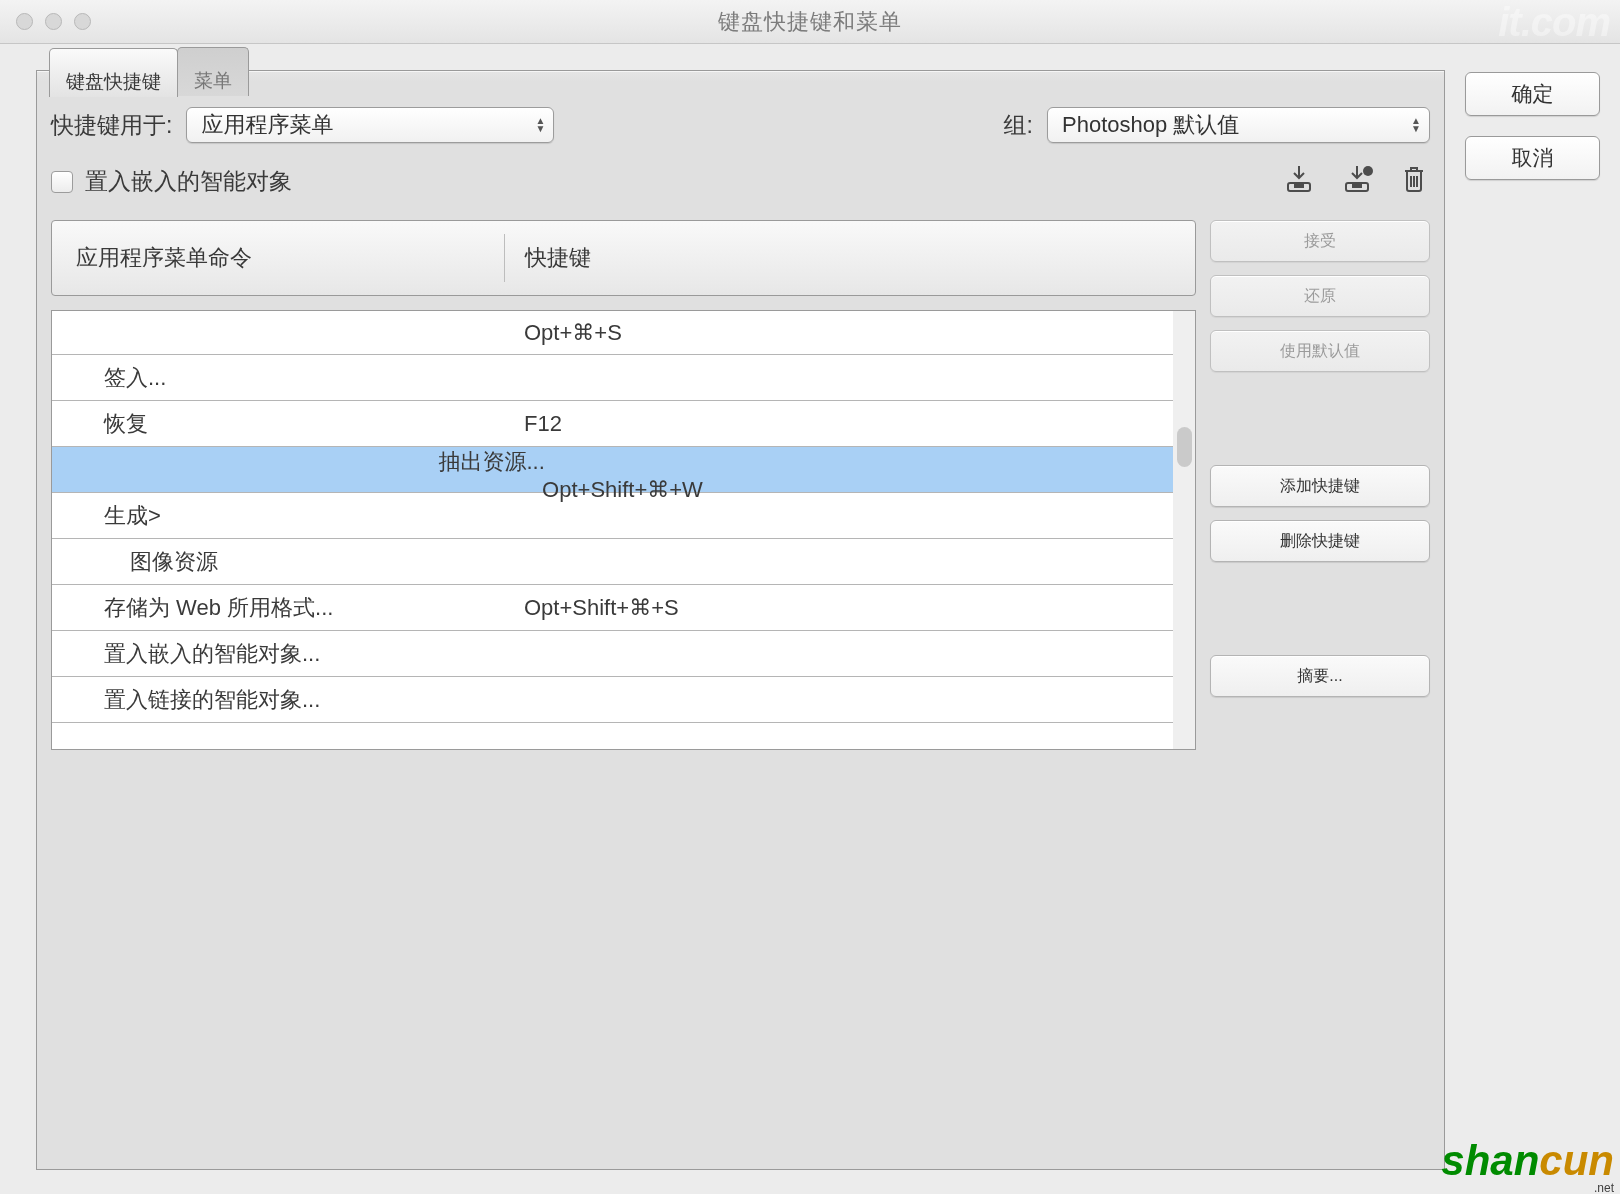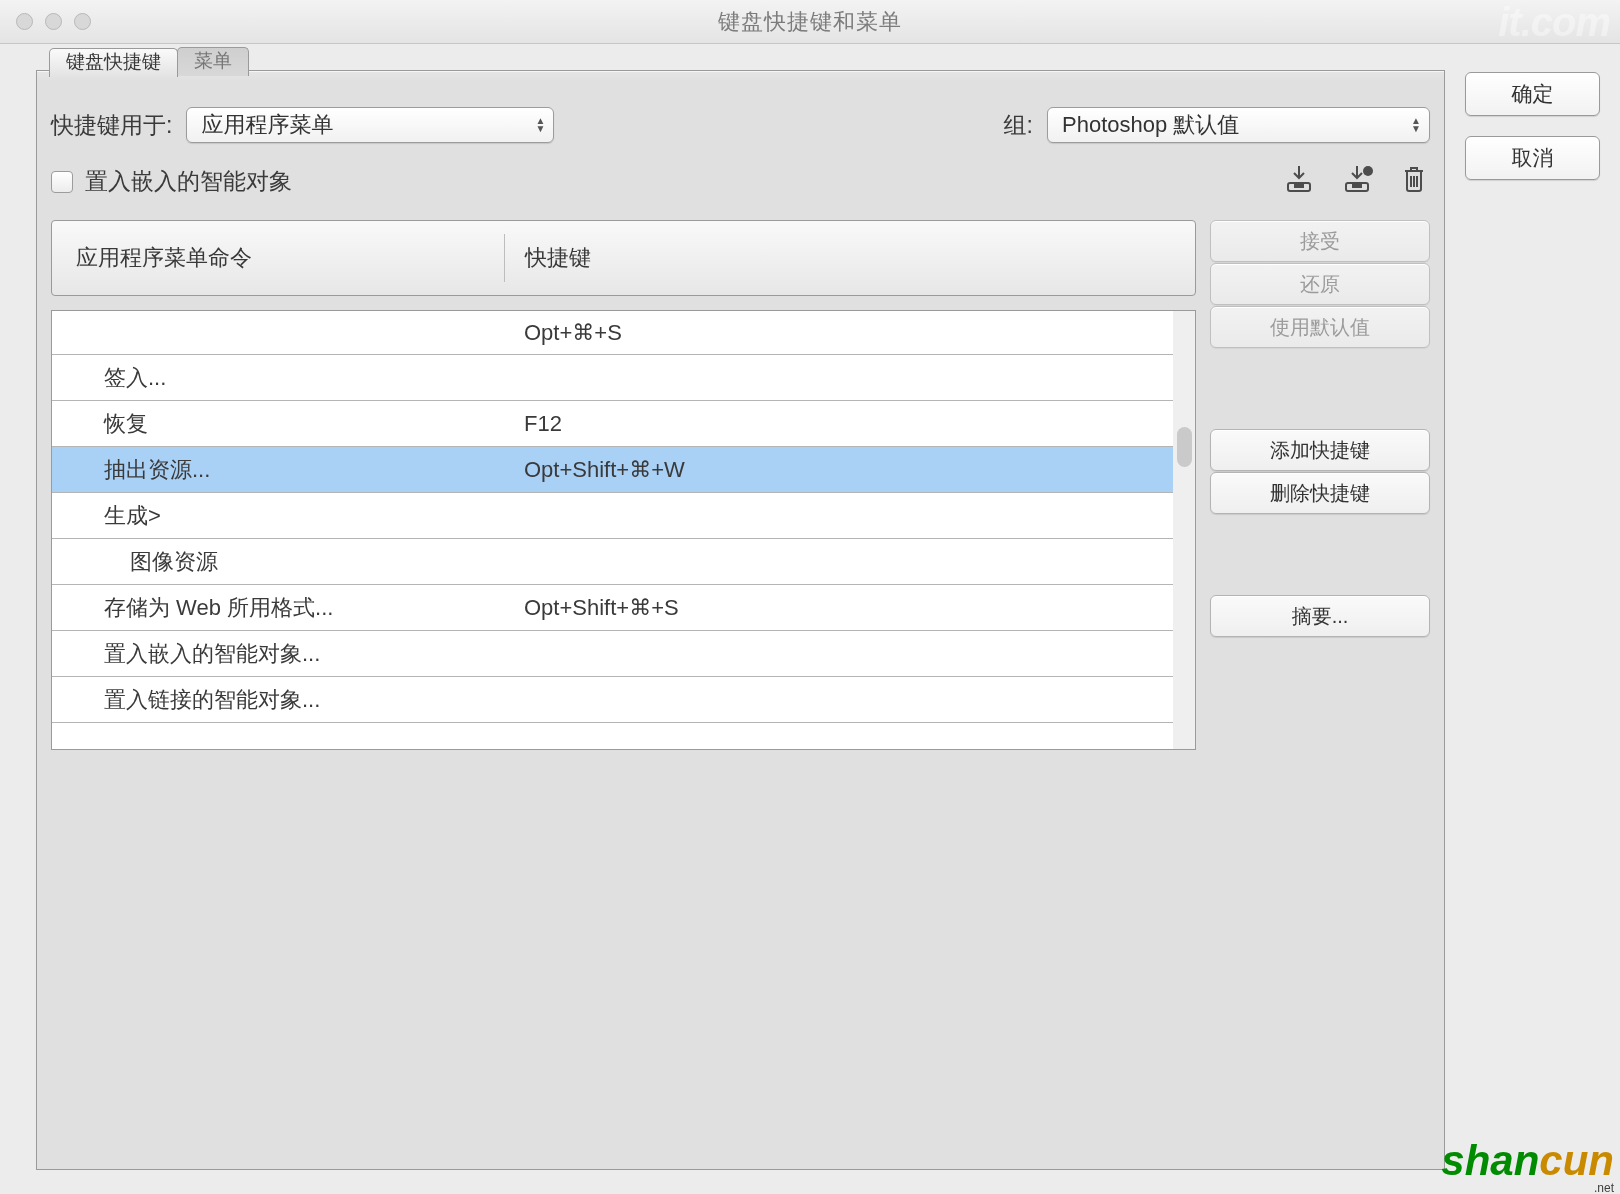--- a/index.html
+++ b/index.html
@@ -83,21 +83,21 @@
     position: relative;
     height: 1100px;
   }
   .tabs {
     position: absolute;
     top: -24px;
     left: 12px;
     display: flex;
   }
   .tab {
-    padding: 0 16px 2px;
+    padding: 20px 16px 2px;
     font-size: 19px;
     border: 1px solid #9a9a9a;
     border-bottom: none;
     background: linear-gradient(#cfcfcf,#d8d8d8);
     border-radius: 5px 5px 0 0;
     margin-right: -1px;
     color: #777;
     cursor: pointer;
   }
   .tab.active {
@@ -190,21 +190,21 @@
     display:flex;
     align-items:center;
     border-bottom: 1px solid #b5b5b5;
     font-size: 22px;
     color: #3a3a3a;
   }
   .row-item.first { height: 44px; justify-content: center; }
   .row-item .c1 { width: 452px; padding-left: 52px; }
   .row-item .c1.sub { padding-left: 78px; }
   .row-item .c2 { flex:1; padding-left: 20px; }
-  .row-item.selected { background: #a9d0f5; }
+  .row-item.selected { background: #a9d0f5; flex-direction: column; }
 
   .scroll-track {
     width: 22px;
     background: #efefef;
     display:flex;
     align-items:center;
     justify-content:center;
     position: relative;
   }
   .thumb {
@@ -220,24 +220,24 @@
     width: 220px;
     display:flex;
     flex-direction:column;
   }
   .act-btn {
     height: 42px;
     border-radius: 6px;
     border: 1px solid #b4b4b4;
     background: linear-gradient(#fafafa,#efefef);
     box-shadow: 0 1px 1px rgba(0,0,0,0.1), inset 0 1px 0 #fff;
-    font-size: 20px;
+    font-size: 16px;
     color: #333;
     cursor:pointer;
-    margin-bottom: 1px;
+    margin-bottom: 13px;
   }
   .act-btn.disabled {
     color: #9b9b9b;
     background: linear-gradient(#f2f2f2,#eaeaea);
     box-shadow: 0 1px 1px rgba(0,0,0,0.06), inset 0 1px 0 #fff;
     border-color: #c0c0c0;
     cursor: default;
   }
 
   .bottom-watermark {

